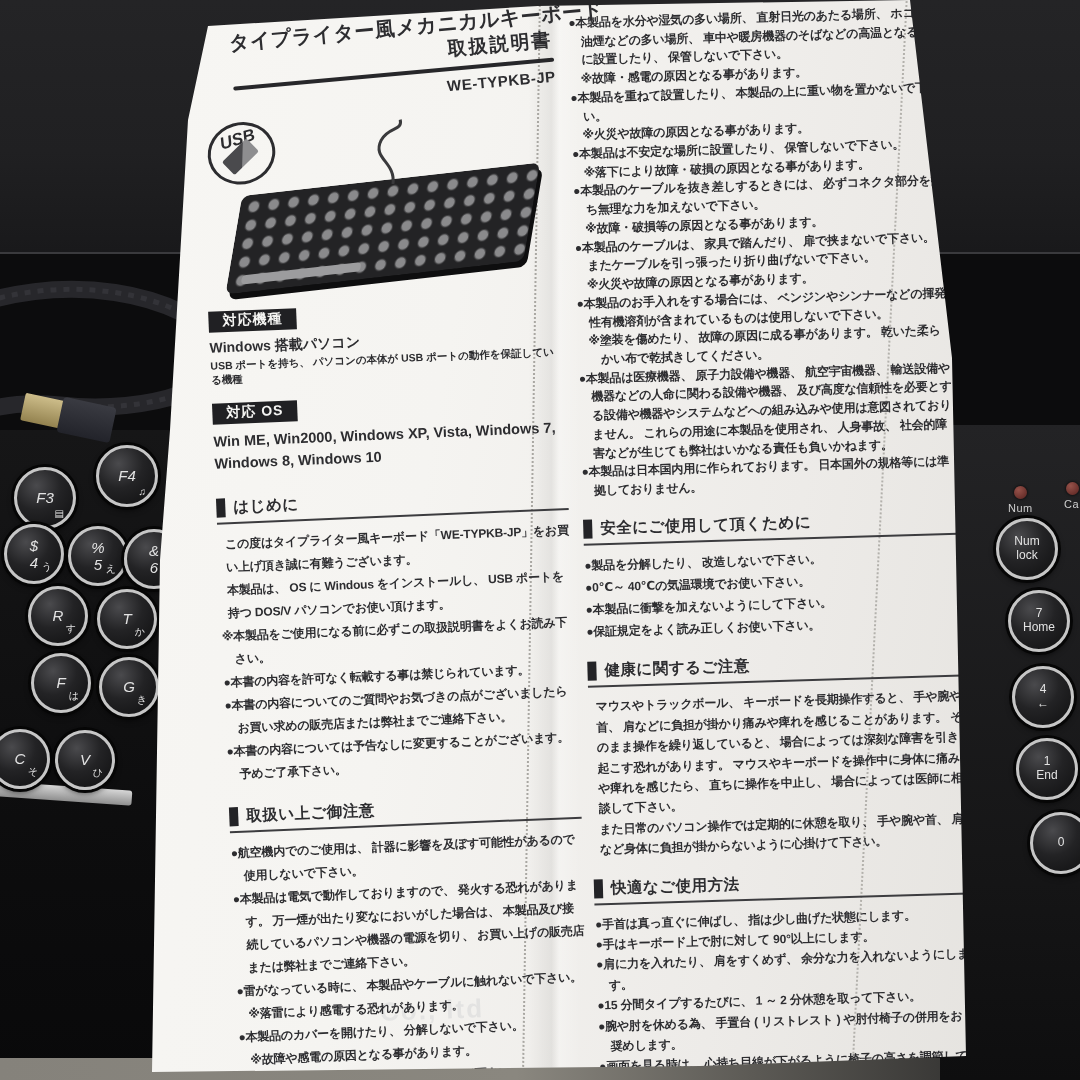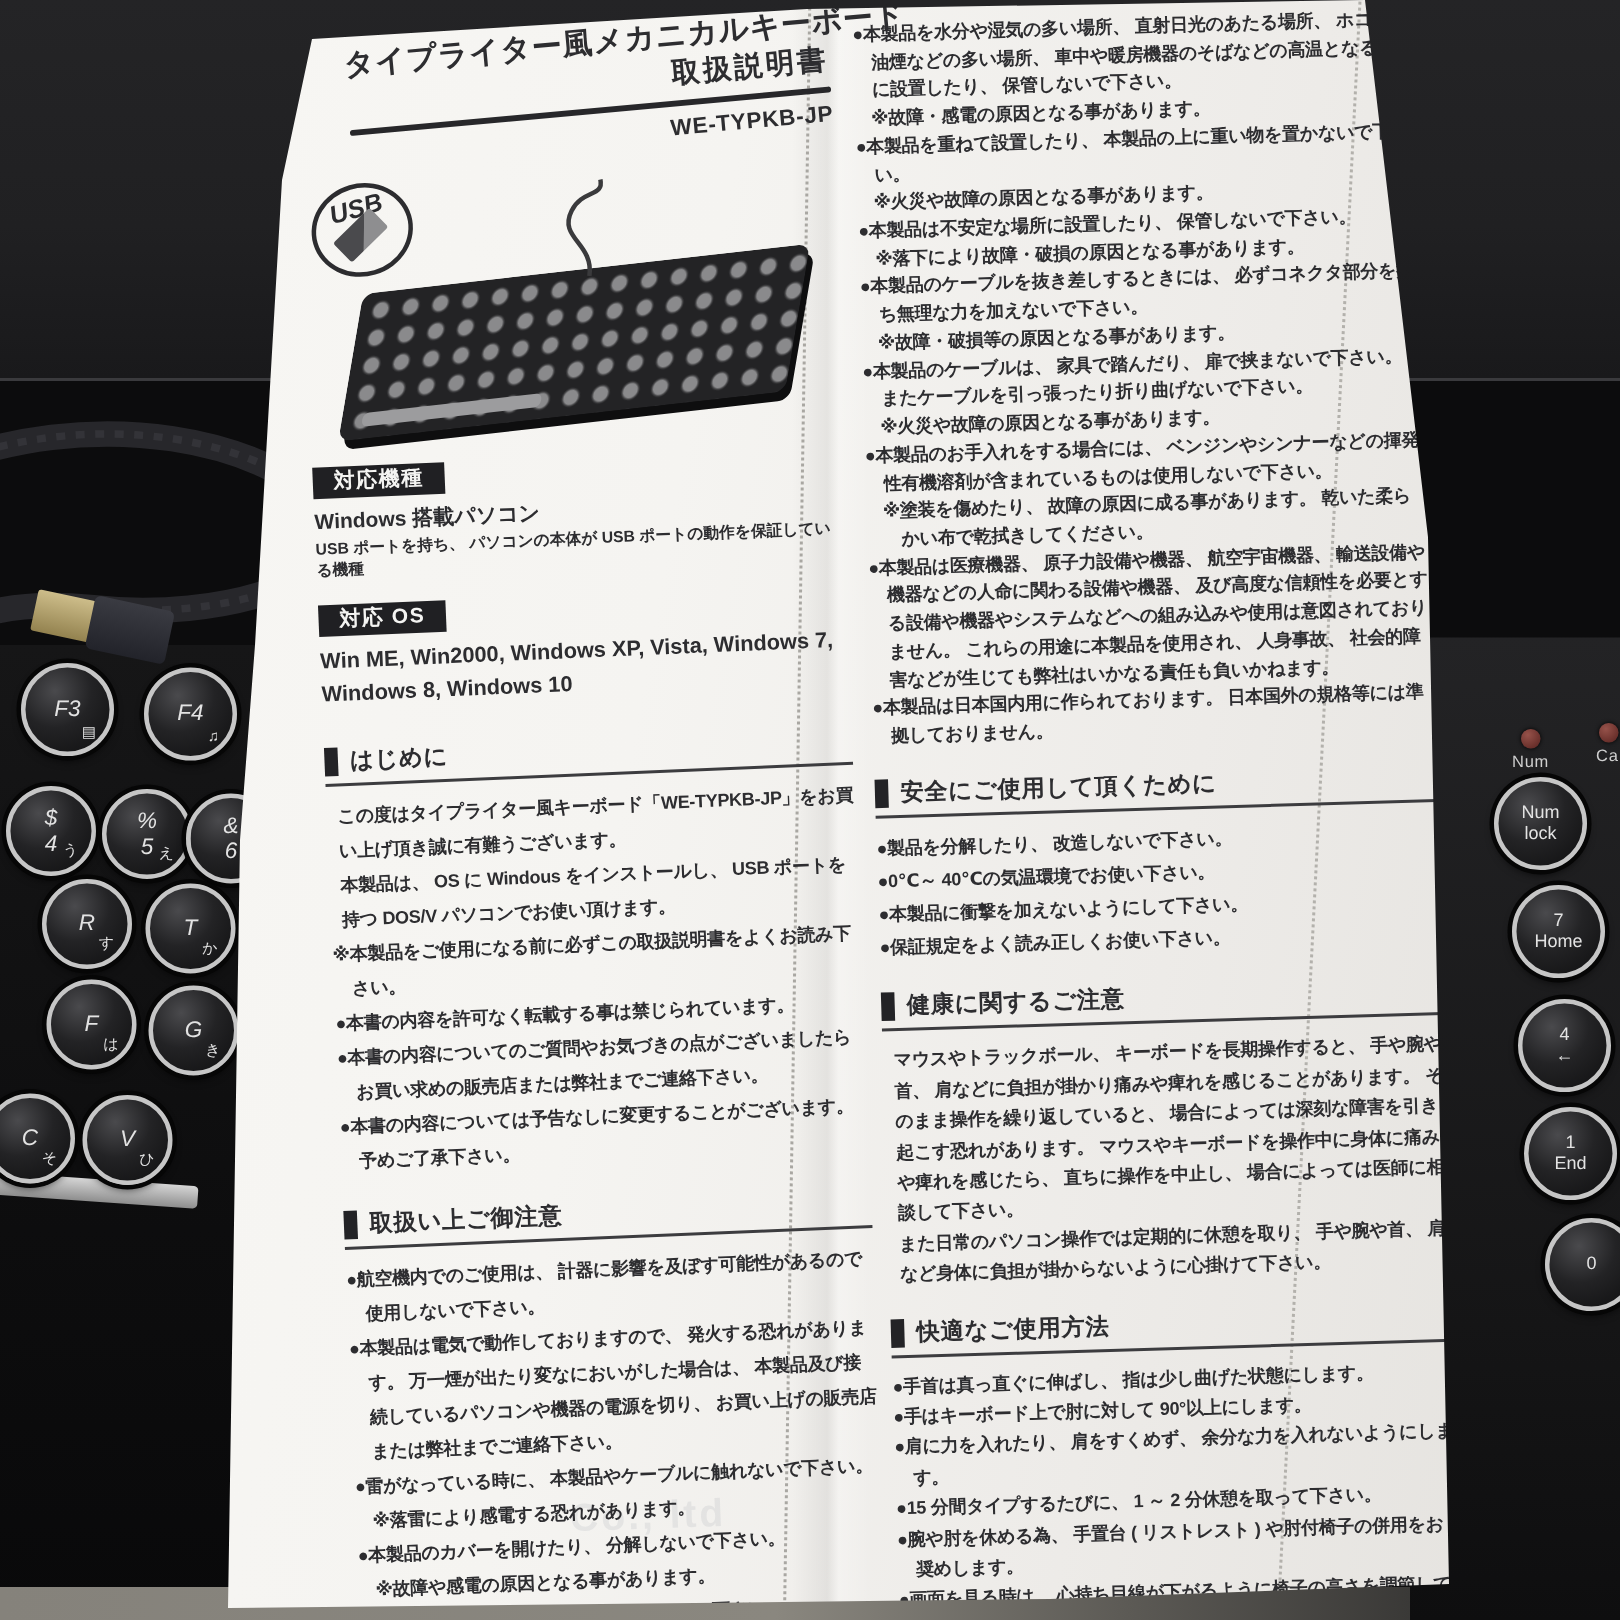--- a/index.html
+++ b/index.html
@@ -109,21 +109,21 @@
   <svg class="cable" viewBox="0 0 330 210">
     <path d="M10,60 C120,10 250,40 280,90 C300,130 210,160 120,150 C60,144 20,160 12,180" fill="none" stroke="#27272b" stroke-width="17" stroke-linecap="round"></path>
     <path d="M10,60 C120,10 250,40 280,90 C300,130 210,160 120,150" fill="none" stroke="#3c3c41" stroke-width="5" stroke-dasharray="6 7" opacity=".6"></path>
   </svg>
   <div class="usb-plug">
     <span class="metal"></span>
     <span class="bodyp"></span>
   </div>
   <div class="space-bar"></div>
 
-  <div class="tkey" style="left:14px;top:442px;width:56px;height:56px">
+  <div class="tkey" style="left:14px;top:467px;width:56px;height:56px">
       <span class="kmain">F3</span>
       <span class="ksub">▤</span>
     </div>
   <div class="tkey" style="left:96px;top:445px;width:56px;height:56px">
       <span class="kmain">F4</span>
       <span class="ksub">♫</span>
     </div>
   <div class="tkey" style="left:4px;top:524px;width:54px;height:54px">
       <span class="kmain">$
 4</span>

